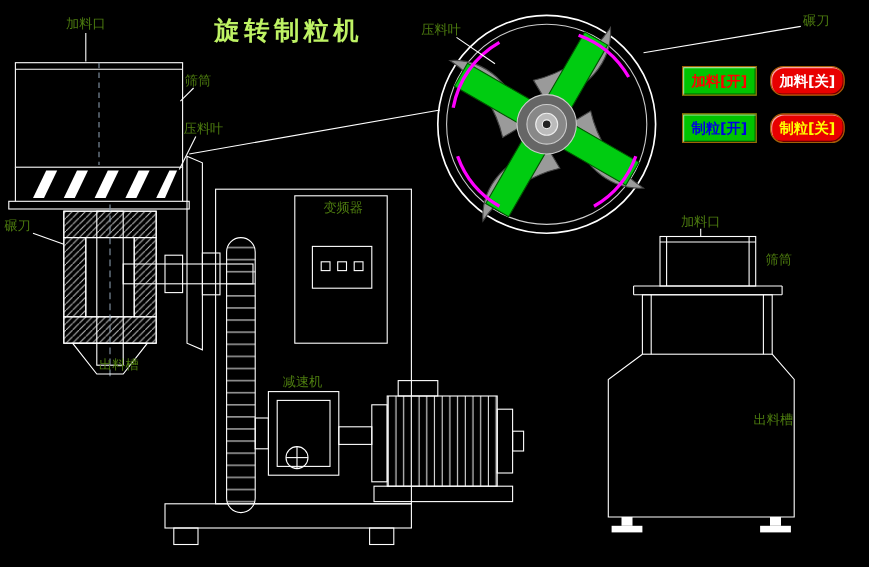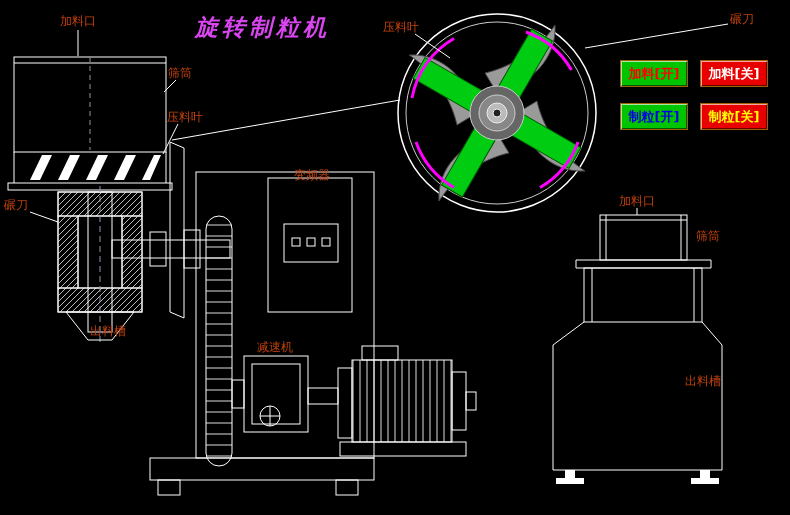--- a/index.html
+++ b/index.html
@@ -4,40 +4,39 @@
 <style>
   html,body{margin:0;padding:0;background:#000;}
   .screen{
     position:relative;width:790px;height:515px;background:#000;
     font-family:"DejaVu Sans","Liberation Sans",sans-serif;
     overflow:hidden;color:#fff;
   }
   .diagram{position:absolute;left:0;top:0;}
   .page-title{
     position:absolute;left:195px;top:12px;
-    color:#d946ef;font-size:23px;font-weight:bold;letter-spacing:4px;
+    color:#bef264;font-size:23px;font-weight:bold;letter-spacing:4px;
     white-space:nowrap;
-    font-style:italic;
   }
   .lbl{
-    position:absolute;color:#c2410c;font-size:12px;line-height:14px;
+    position:absolute;color:#4d7c0f;font-size:12px;line-height:14px;
     white-space:nowrap;
   }
   .hmi-btn{
     position:absolute;width:66px;height:25px;
     border:1px solid #a16207;
     box-shadow:inset 1px 1px 0 rgba(255,255,255,.65), inset -1px -1px 0 rgba(0,0,0,.55);
     display:flex;align-items:center;justify-content:center;
     font-size:13px;font-weight:bold;cursor:pointer;user-select:none;
     white-space:nowrap;
   }
   .btn-r1{top:60px;}
   .btn-r2{top:103px;}
   .btn-c1{left:620px;}
-  .btn-c2{left:700px;}
+  .btn-c2{left:700px;border-radius:12px;}
 </style>
 </head>
 <body>
 
 <div class="screen">
 
   <svg class="diagram" width="790" height="515" viewBox="0 0 790 515">
     <defs>
       <pattern id="hatch" patternUnits="userSpaceOnUse" width="6" height="6">
         <path d="M0,6 L6,0" stroke="#bbbbbb" stroke-width="1"></path>
@@ -201,21 +200,21 @@
     </g>
   </svg>
 
   <div class="page-title">旋转制粒机</div>
 
   <div class="lbl" style="left:60px;top:14px">加料口</div>
   <div class="lbl" style="left:168px;top:66px">筛筒</div>
   <div class="lbl" style="left:167px;top:110px">压料叶</div>
   <div class="lbl" style="left:4px;top:198px">碾刀</div>
   <div class="lbl" style="left:90px;top:324px">出料槽</div>
-  <div class="lbl" style="left:294px;top:168px">变频器</div>
+  <div class="lbl" style="left:294px;top:182px">变频器</div>
   <div class="lbl" style="left:257px;top:340px">减速机</div>
 
   <div class="lbl" style="left:383px;top:20px">压料叶</div>
   <div class="lbl" style="left:730px;top:12px">碾刀</div>
 
   <div class="lbl" style="left:619px;top:194px">加料口</div>
   <div class="lbl" style="left:696px;top:229px">筛筒</div>
   <div class="lbl" style="left:685px;top:374px">出料槽</div>
 
   <div class="hmi-btn btn-r1 btn-c1" style="background: rgb(0, 196, 0); color: rgb(255, 0, 0);">加料[开]</div>

